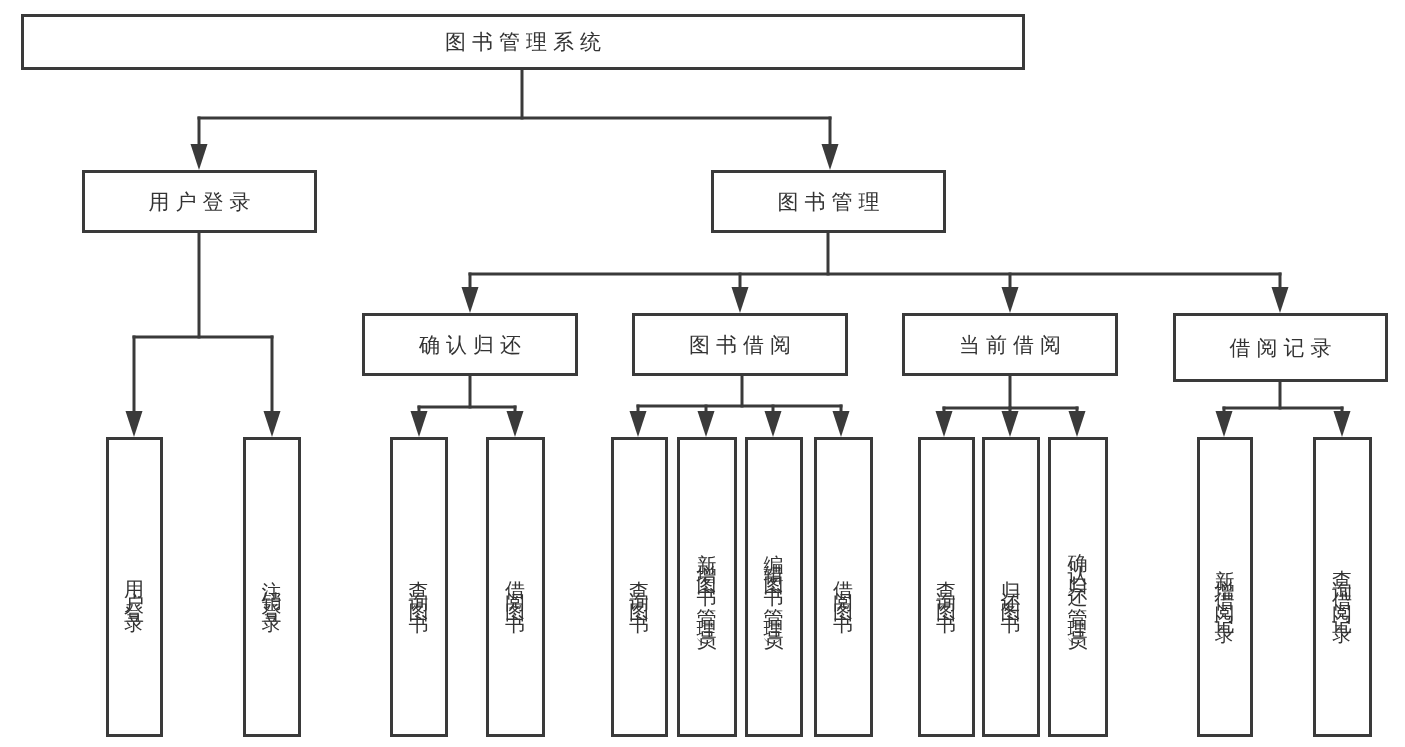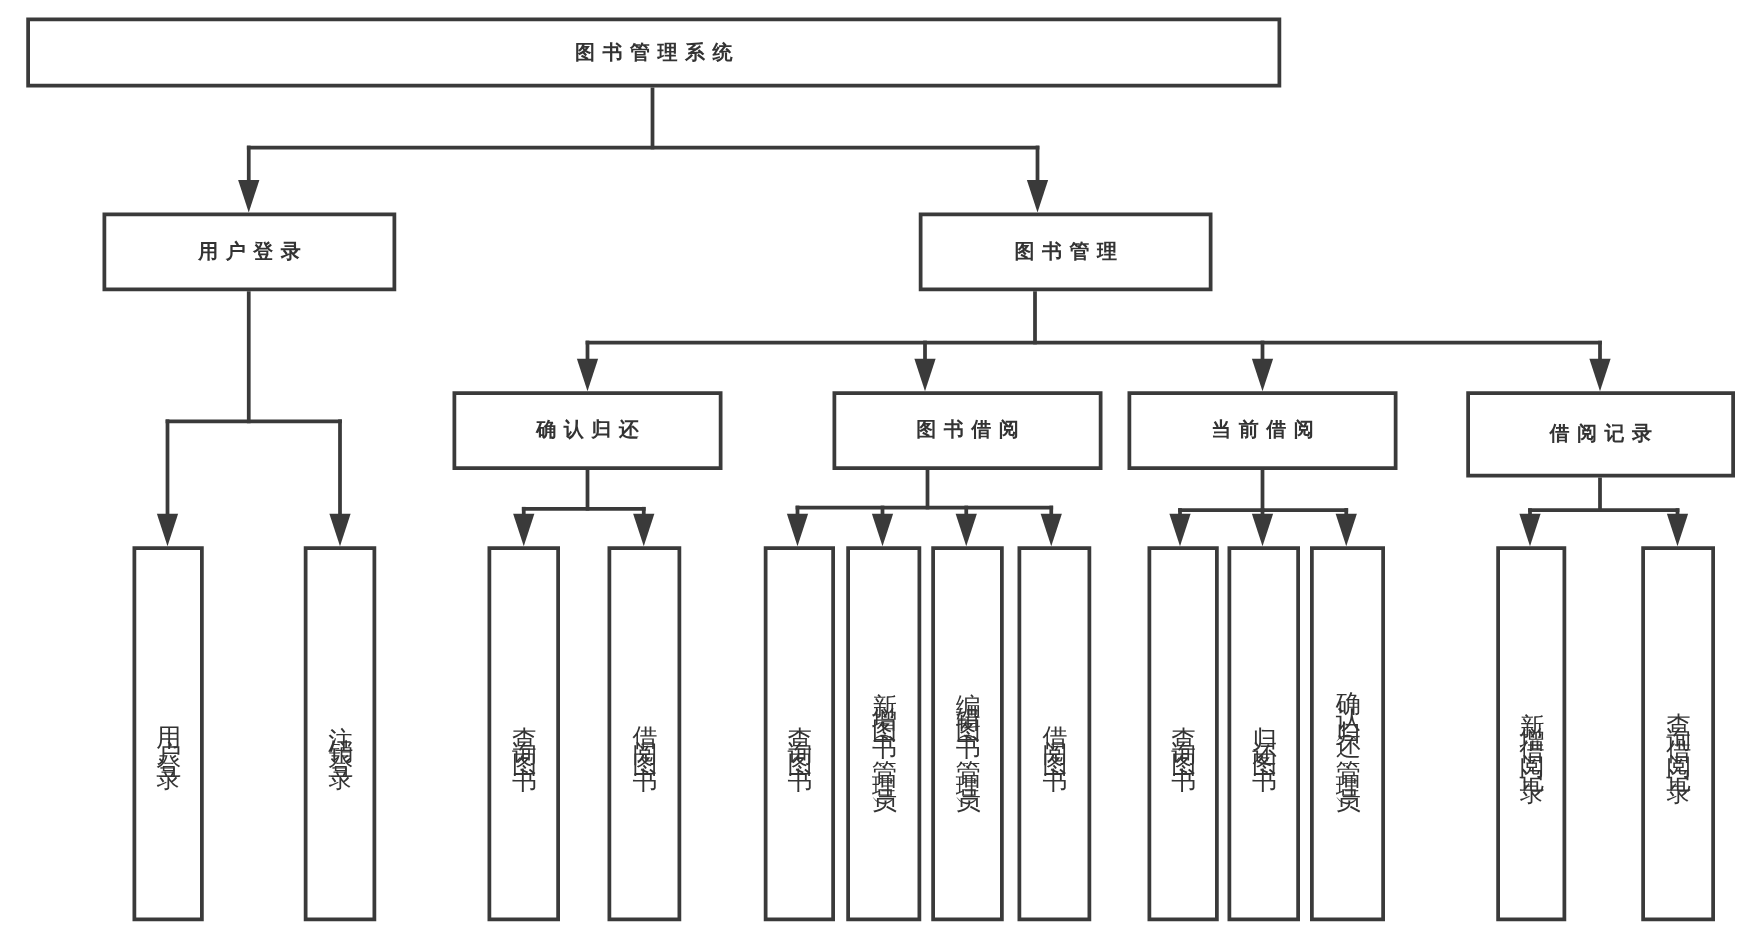--- a/index.html
+++ b/index.html
@@ -8,21 +8,21 @@
     font-family:"Liberation Sans","DejaVu Sans",sans-serif;
     overflow:hidden;
   }
   #stage{position:absolute;inset:0;}
   svg.connectors{position:absolute;left:0;top:0;z-index:1;}
   .box{
     position:absolute;box-sizing:border-box;z-index:2;
     border:3px solid #3a3a3a;background:#ffffff;color:#333333;
     display:flex;align-items:center;justify-content:center;
   }
-  .hbox{font-size:16px;letter-spacing:6px;text-indent:6px;font-weight:bold;}
+  .hbox{font-size:21px;letter-spacing:6px;text-indent:6px;}
   .leaf{top:437px;height:300px;}
   .leaf span{
     writing-mode:vertical-rl;text-orientation:mixed;
     font-size:20px;letter-spacing:11px;line-height:1;color:#333333;
   }
   .watermark{
     position:absolute;left:1188px;top:717px;z-index:5;
     font-size:18px;color:#b5b5b5;letter-spacing:1px;white-space:nowrap;
   }
 </style>
@@ -117,24 +117,24 @@
     </g>
     <g fill="#3a3a3a">
       <polygon points="1215.5,411 1232.5,411 1224,437"></polygon>
       <polygon points="1333.5,411 1350.5,411 1342,437"></polygon>
     </g>
   </svg>
 
   <div class="box hbox" style="left:21px;top:14px;width:1004px;height:56px;">图书管理系统</div>
 
   <div class="box hbox" style="left:82px;top:170px;width:235px;height:63px;">用户登录</div>
-  <div class="box hbox" style="left:711px;top:170px;width:235px;height:63px;margin-left:24px;">图书管理</div>
+  <div class="box hbox" style="left:711px;top:170px;width:235px;height:63px;">图书管理</div>
 
   <div class="box hbox" style="left:362px;top:313px;width:216px;height:63px;">确认归还</div>
-  <div class="box hbox" style="left:632px;top:313px;width:216px;height:63px;margin-left:34px;">图书借阅</div>
+  <div class="box hbox" style="left:632px;top:313px;width:216px;height:63px;">图书借阅</div>
   <div class="box hbox" style="left:902px;top:313px;width:216px;height:63px;text-align:right;">当前借阅</div>
   <div class="box hbox" style="left:1173px;top:313px;width:215px;height:69px;">借阅记录</div>
 
   <div class="box leaf" style="left:106px;width:57px;">
     <span>用户登录</span>
   </div>
   <div class="box leaf" style="left:243px;width:58px;">
     <span>注销登录</span>
   </div>
 

